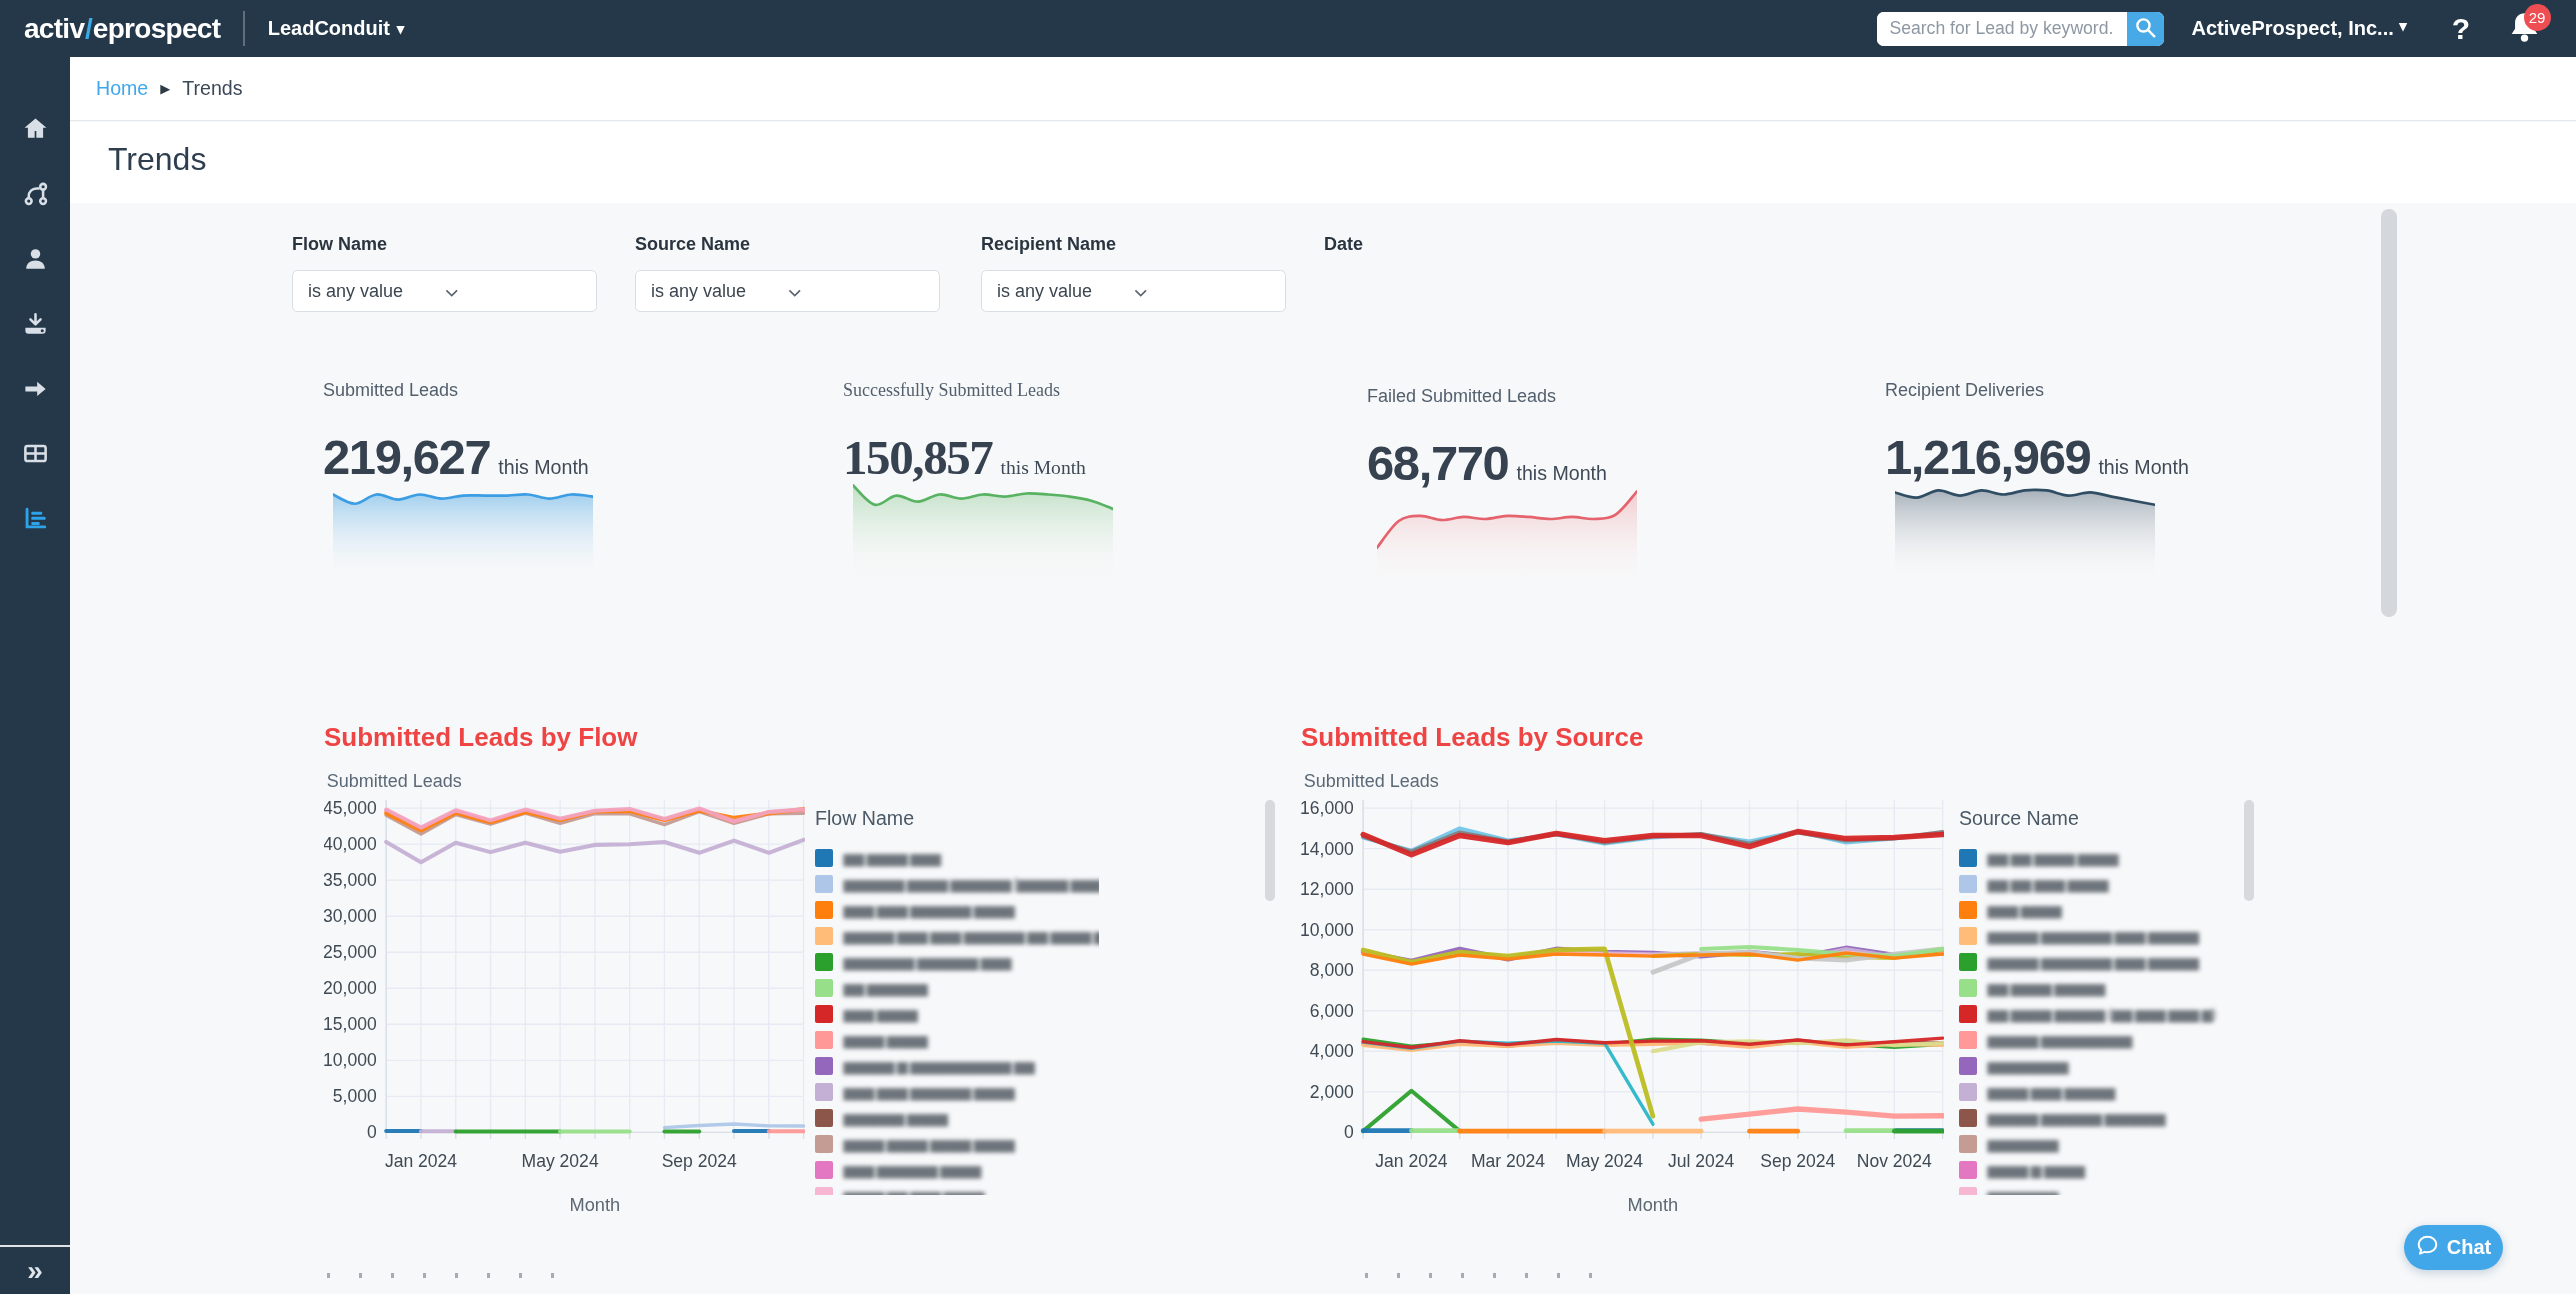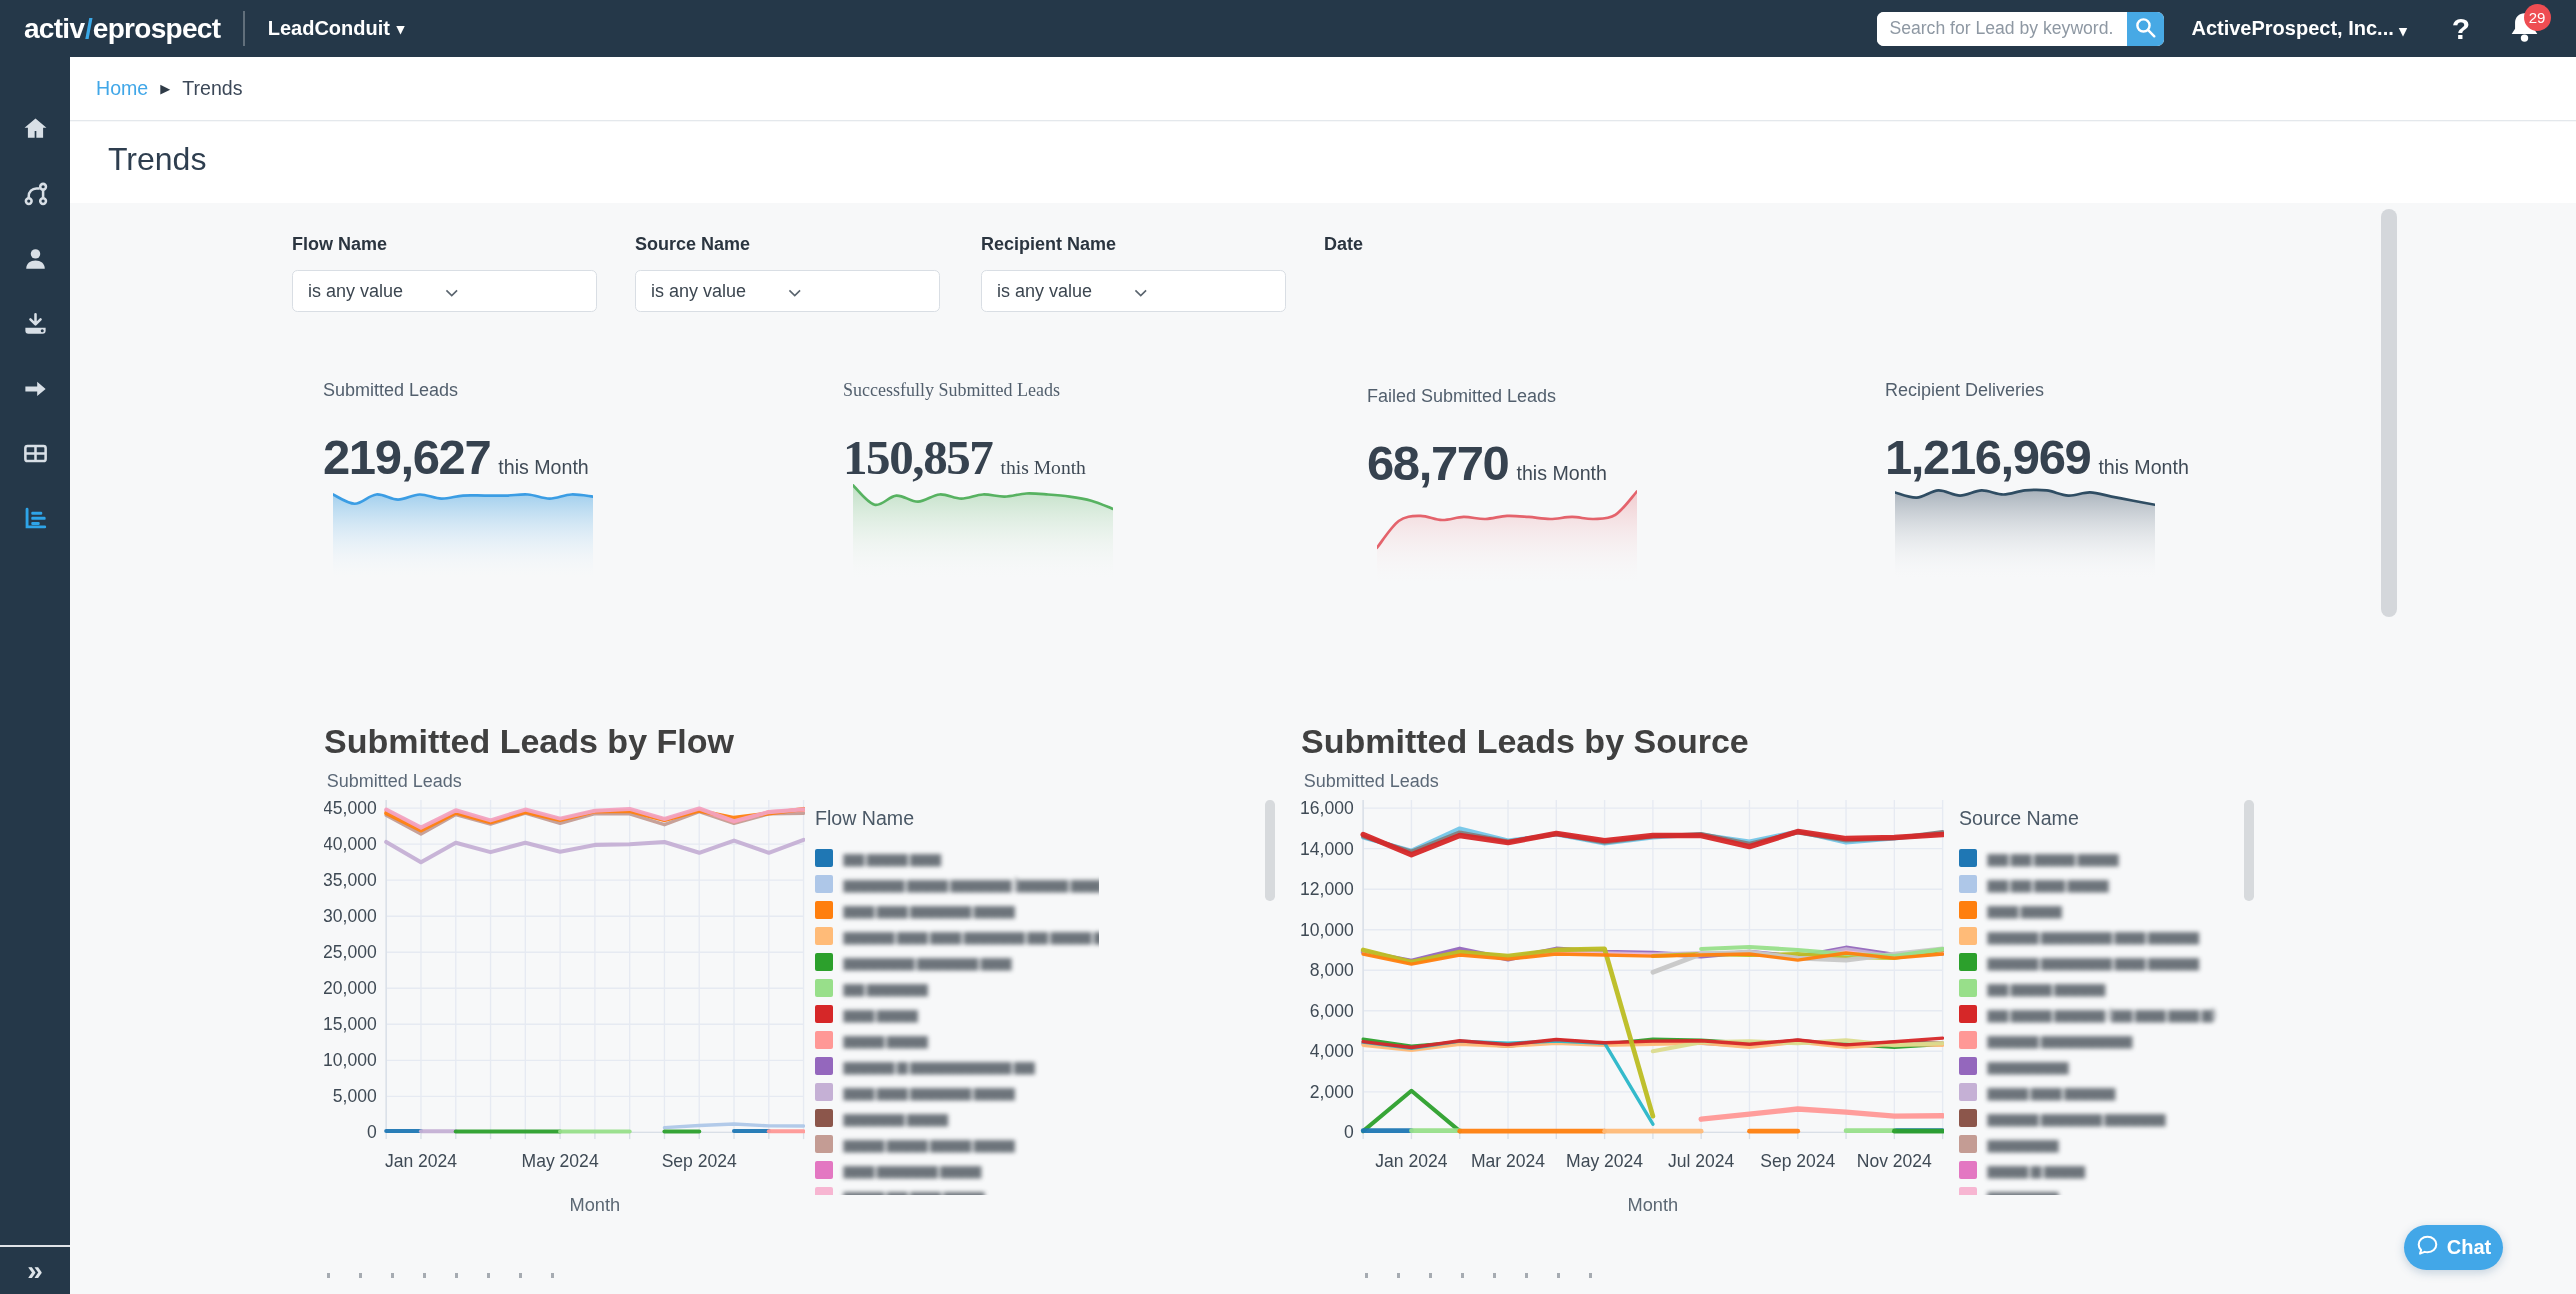--- a/index.html
+++ b/index.html
@@ -16,21 +16,21 @@
   .appname { color:#fff; font-size:20px; font-weight:700; display:flex; align-items:center; gap:6.8px; cursor:pointer; }
   .caret { font-size:15px; color:#fff; }
   .top-right { margin-left:auto; display:flex; align-items:center; margin-right:35px; }
   .searchwrap { display:flex; width:287px; height:34px; border-radius:6.8px; overflow:hidden; background:#fff; }
   .searchwrap input { flex:1; border:none; outline:none; padding:0 12px; font-size:17.6px;
     color:#3c4650; font-family:"Liberation Sans",sans-serif; }
   .searchwrap input::placeholder { color:#8e98a3; }
   .searchbtn { width:43px; background:#47a9e5; border:none; cursor:pointer;
     display:flex; align-items:center; justify-content:center; }
   .account { color:#fff; font-size:20px; font-weight:700; margin-left:27px;
-    display:flex; align-items:flex-end; gap:5.4px; cursor:pointer; white-space:nowrap; }
+    display:flex; align-items:flex-start; gap:5.4px; cursor:pointer; white-space:nowrap; }
   .helpq { color:#fff; font-size:30px; font-weight:700; margin-left:45px; cursor:pointer; }
   .bellwrap { position:relative; margin-left:39px; cursor:pointer; width:32px; height:35px; }
   .badge { position:absolute; right:-9.5px; top:-6.8px; min-width:27px; height:27px; border-radius:13.5px;
     background:#ee4d52; color:#fff; font-size:15px; font-weight:400;
     display:flex; align-items:center; justify-content:center; padding:0 4px; }
 
   
   .sidebar { position:absolute; left:0; top:57px; width:70px; height:1238px;
     background:#253849; z-index:25; }
   .side-icons { display:flex; flex-direction:column; align-items:center; padding-top:59px; gap:38px; }
@@ -58,21 +58,21 @@
   .filter .fselect span { flex:1; }
 
   .kpi { position:absolute; width:318px; }
   .kpi .klabel { font-size:18px; color:#525f6d; }
   .kpi .knum-row { margin-top:28px; white-space:nowrap; }
   .kpi .knum { font-size:49px; font-weight:600; color:#36424f; letter-spacing:-1.4px; }
   .kpi .ksuffix { font-size:19.6px; color:#3f4a56; margin-left:8px; }
   .spark { position:absolute; top:100px; left:9.5px; }
 
   .chartblock { position:absolute; width:956px; height:473px; }
-  .ctitle { font-size:34px; font-weight:600; color:#404040; }
+  .ctitle { font-size:26px; font-weight:600; color:#ef4444; }
   .cylabel { position:absolute; top:49px; left:2.7px; font-size:18px; color:#5b6877; }
   .caxis { position:absolute; top:74px; left:0; }
   .legend { position:absolute; top:85px; overflow:hidden; height:388px; width:284px; }
   .legend-title { font-size:19.6px; color:#4a5866; margin-bottom:15px; }
   .legend-item { display:flex; align-items:center; gap:10.8px; height:26px; cursor:pointer; }
   .legend-swatch { width:17.6px; height:17.6px; border-radius:2px; flex:0 0 17.6px; }
   .legend-mask { font-size:14px; color:#565e66; filter:blur(2px); opacity:.85; white-space:nowrap; letter-spacing:-0.7px; }
   .legend-scroll { position:absolute; top:78px; width:9.5px; height:101px; border-radius:4.7px; background:#d7dadd; cursor:pointer; }
 
   .clipped-title { position:absolute; height:4.7px; width:243px; opacity:.75;

